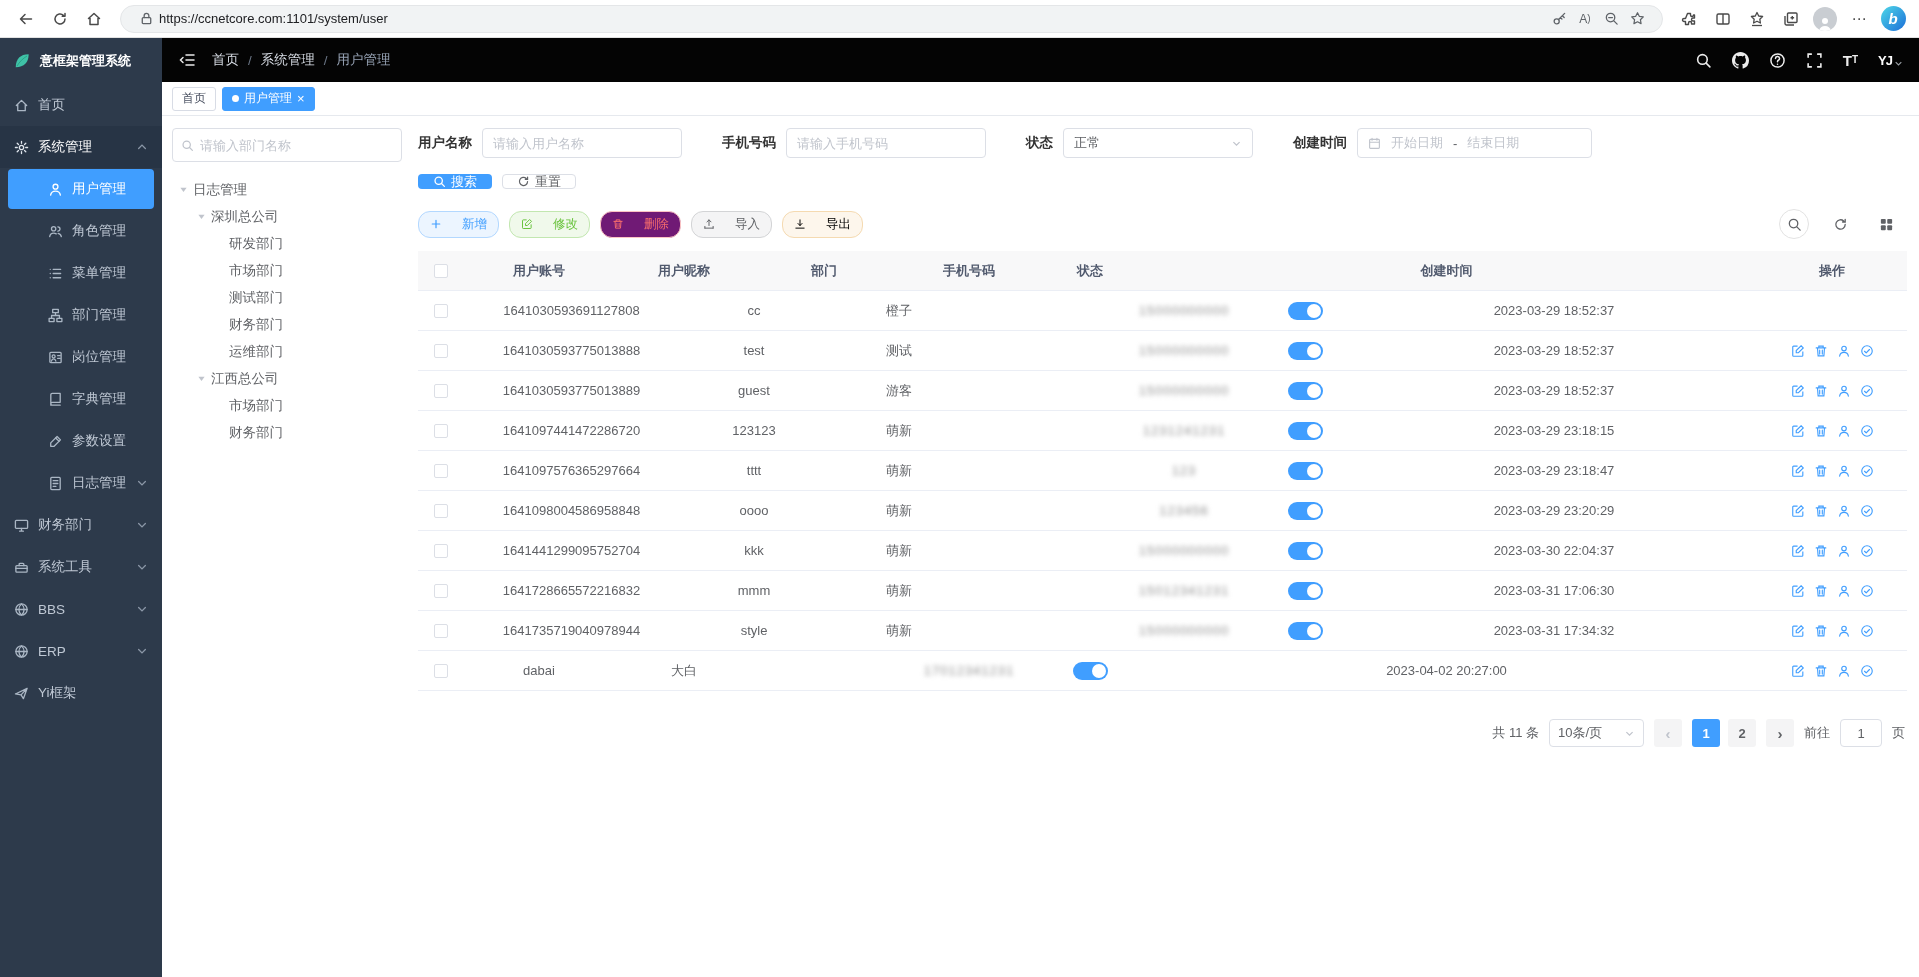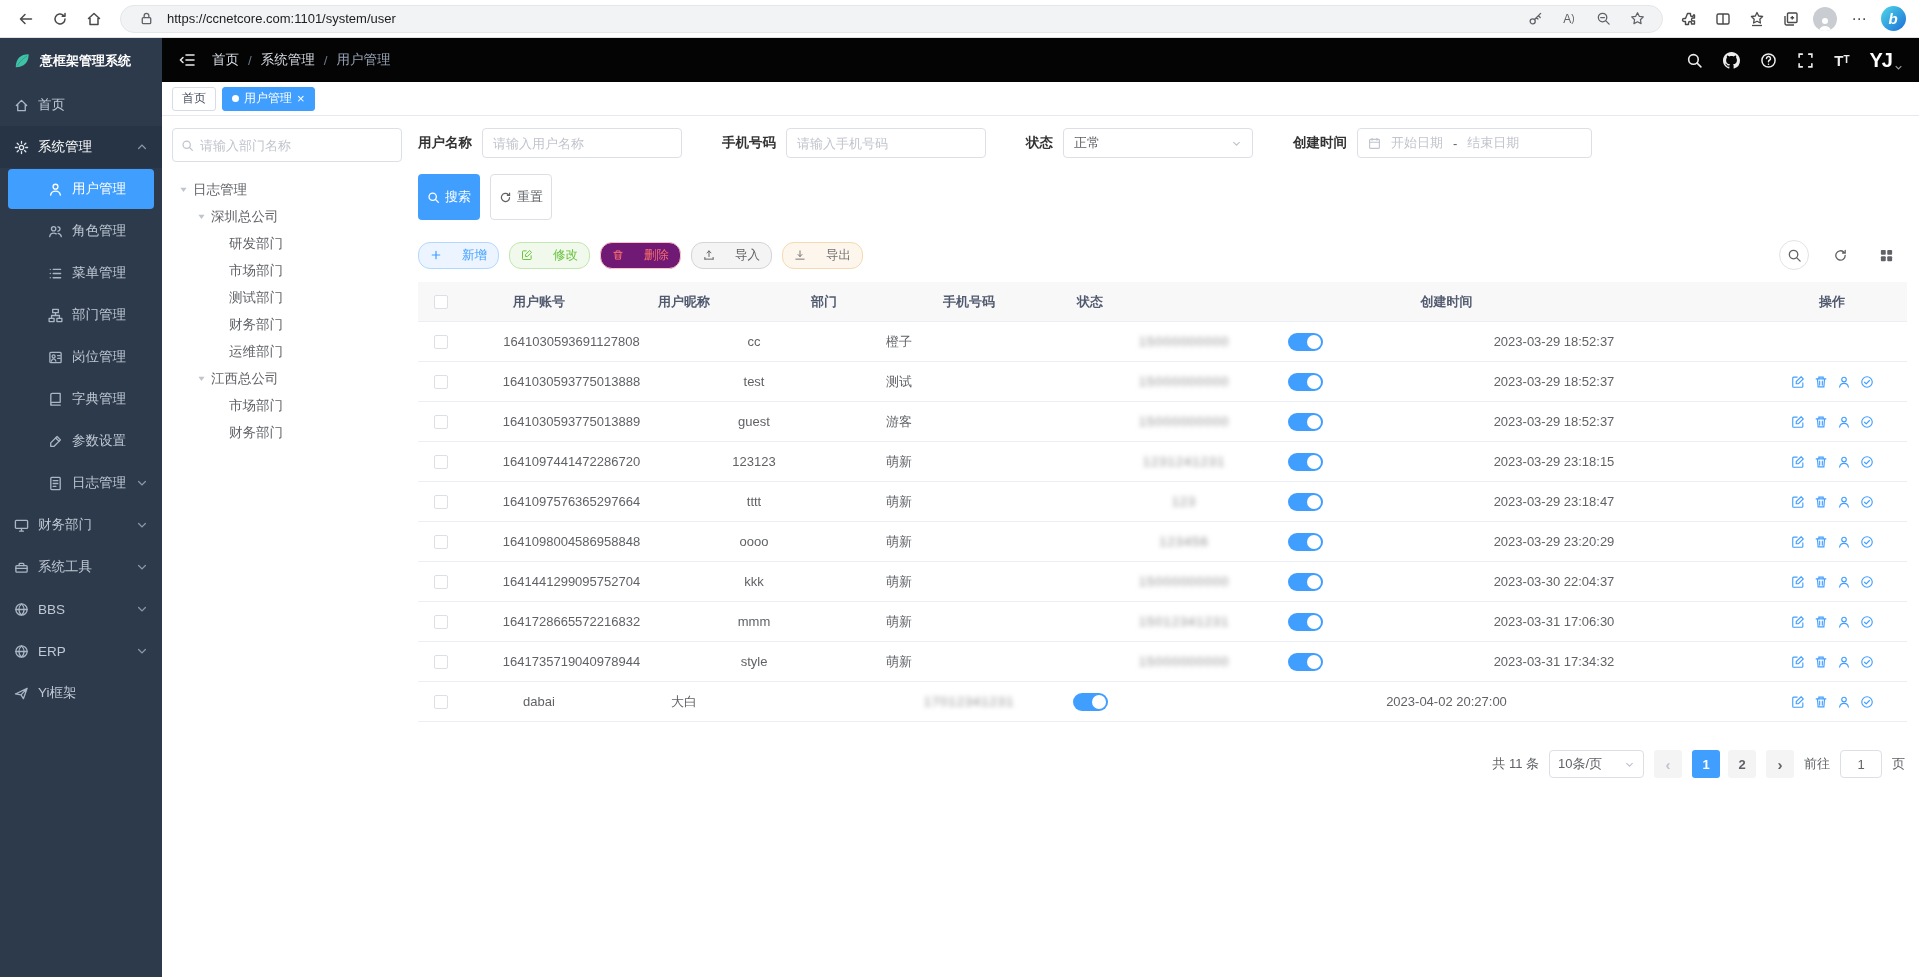--- a/index.html
+++ b/index.html
@@ -8,21 +8,21 @@
   svg { display:block; }
   .ic svg { width:15px; height:15px; }
 
   
   .browser-bar { height:38px; background:#fff; border-bottom:1px solid #e2e2e2;
     display:flex; align-items:center; padding:0 10px; gap:2px; }
   .bicon { width:32px; height:30px; display:flex; align-items:center; justify-content:center;
     color:#4a4a4a; font-size:15px; border-radius:6px; flex:0 0 auto; }
   .bicon svg { width:16px; height:16px; }
   .url-bar { flex:1; height:28px; background:#f1f3f4; border:1px solid #e4e6e8; border-radius:14px;
-    display:flex; align-items:center; padding:0 12px; gap:8px; margin:0 8px; }
+    display:flex; align-items:center; padding:0 12px; gap:0; margin:0 8px; }
   .url-text { font-size:13px; color:#202124; white-space:nowrap; }
   .url-spacer { flex:1; }
   .inbar-icon { width:26px; height:24px; display:flex; align-items:center; justify-content:center; color:#5f6368; font-size:12px; }
   .inbar-icon svg { width:15px; height:15px; }
   .avatar-circle { width:24px; height:24px; border-radius:50%; background:#c9cdd2; display:flex; align-items:flex-end; justify-content:center; overflow:hidden; }
   .avatar-circle svg { width:16px; height:16px; }
   .bing-circle { width:25px; height:25px; border-radius:50%; background:linear-gradient(135deg,#4fd8e8,#1b6ed8);
     color:#fff; font-weight:bold; font-size:15px; display:flex; align-items:center; justify-content:center; font-style:italic; }
 
   
@@ -51,21 +51,21 @@
   .breadcrumb { display:flex; align-items:center; gap:9px; font-size:13.5px; }
   .bc-item { color:#d6dbe3; }
   .bc-item.last { color:#97a3b5; }
   .bc-sep { color:#6b7686; }
   .topbar-right { margin-left:auto; display:flex; align-items:center; gap:20px; color:#ececec; }
   .topbar-right .hicon { display:flex; align-items:center; }
   .topbar-right .hicon svg { width:17px; height:17px; }
   .fontsize-icon { font-size:15px; font-weight:bold; line-height:1; }
   .fontsize-icon small { font-size:10px; font-weight:bold; }
   .yj-wrap { display:flex; align-items:flex-end; gap:2px; }
-  .yj { font-weight:800; font-size:20px; color:#fff; letter-spacing:-1px; }
+  .yj { font-weight:800; font-size:13px; color:#fff; letter-spacing:-1px; }
   .yj-caret svg { width:9px; height:9px; color:#9aa0a6; }
 
   
   .tabs-bar { height:34px; background:#fff; border-bottom:1px solid #e6e9ee; box-shadow:0 1px 3px rgba(0,0,0,.06);
     display:flex; align-items:center; gap:6px; padding:0 10px; }
   .tab { height:24px; padding:0 9px; border:1px solid #d8dce5; border-radius:3px; background:#fff;
     display:flex; align-items:center; gap:5px; font-size:12px; color:#495060; cursor:pointer; }
   .tab.active { background:#409eff; border-color:#409eff; color:#fff; }
   .tab-dot { width:7px; height:7px; border-radius:50%; background:#fff; }
   .tab-close { font-size:13px; line-height:1; }
@@ -91,33 +91,33 @@
   .f-input::placeholder { color:#c0c4cc; }
   .f-select { width:190px; height:30px; border:1px solid #dcdfe6; border-radius:4px; padding:0 10px;
     display:flex; align-items:center; justify-content:space-between; font-size:13px; color:#606266; cursor:pointer; }
   .f-select svg { width:11px; height:11px; color:#c0c4cc; }
   .f-date { width:235px; height:30px; border:1px solid #dcdfe6; border-radius:4px; padding:0 10px;
     display:flex; align-items:center; gap:10px; font-size:13px; color:#c0c4cc; }
   .f-date svg { width:13px; height:13px; color:#c0c4cc; }
   .f-date .dsep { color:#606266; }
 
   .btn-row { display:flex; gap:10px; margin-bottom:20px; }
-  .btn { height:46px; padding:0 8px; border-radius:4px; font-size:13px; display:flex; align-items:center; gap:5px; cursor:pointer; border:1px solid transparent; }
+  .btn { height:15px; padding:0 14px; border-radius:4px; font-size:13px; display:flex; align-items:center; gap:5px; cursor:pointer; border:1px solid transparent; }
   .btn svg { width:13px; height:13px; }
   .btn.primary { background:#409eff; color:#fff; }
   .btn.plain { background:#fff; border-color:#dcdfe6; color:#606266; }
 
   .toolbar-row { display:flex; align-items:center; gap:10px; margin-bottom:12px; }
   .tbtn { height:27px; padding:0 11px; border-radius:12px; font-size:12.5px; display:flex; align-items:center; gap:20px; cursor:pointer; border:1px solid; }
   .tbtn svg { width:12px; height:12px; }
   .tbtn.add { color:#409eff; background:#ecf5ff; border-color:#b3d8ff; }
   .tbtn.edit { color:#67c23a; background:#f0f9eb; border-color:#c2e7b0; }
   .tbtn.del { color:#f56c6c; background:#701a75; border-color:#fbc4c4; }
   .tbtn.imp { color:#606266; background:#f4f4f5; border-color:#d3d4d6; }
-  .tbtn.exp { color:#737373; background:#fdf6ec; border-color:#f5dab1; }
+  .tbtn.exp { color:#000000; background:#fdf6ec; border-color:#f5dab1; }
   .tool-icons { margin-left:auto; display:flex; align-items:center; gap:16px; color:#606266; padding-right:6px; }
   .tool-icon { width:30px; height:30px; border-radius:50%; display:flex; align-items:center; justify-content:center; cursor:pointer; }
   .tool-icon.circled { border:1px solid #e3e3e3; }
   .tool-icon svg { width:15px; height:15px; }
 
   
   .table { width:100%; font-size:13px; color:#606266; }
   .thead { display:flex; height:40px; background:#f8f8f9; border-bottom:1px solid #ebeef5; font-weight:700; color:#515a6e; }
   .trow { display:flex; height:40px; border-bottom:1px solid #ebeef5; }
   .th,.td { display:flex; align-items:center; justify-content:center; text-align:center; overflow:hidden; white-space:nowrap; }

